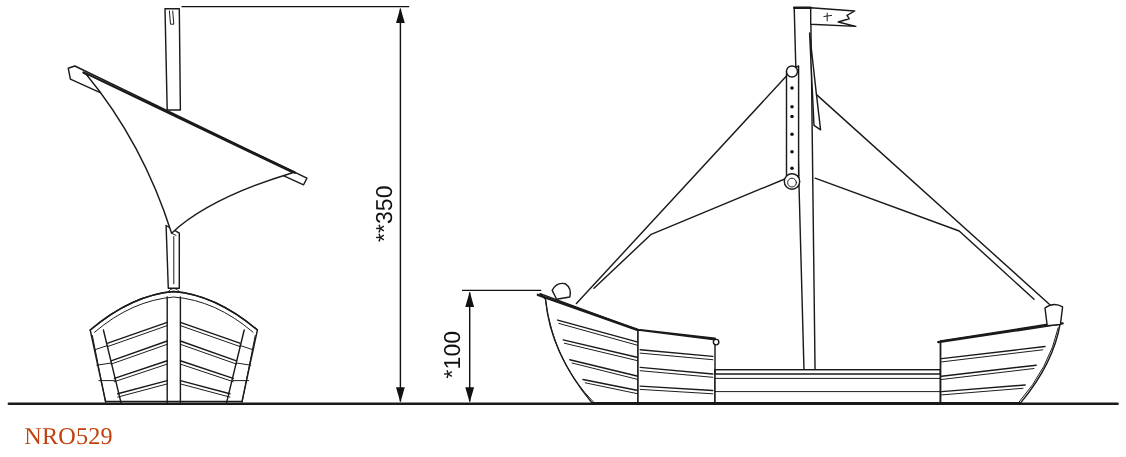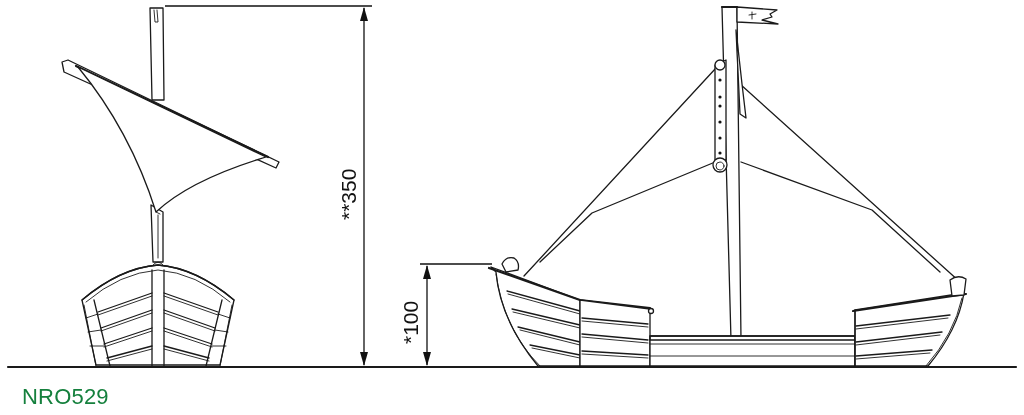--- a/index.html
+++ b/index.html
@@ -6,22 +6,22 @@
   body { width: 1024px; height: 415px; position: relative; overflow: hidden;
          font-family: "Liberation Sans", sans-serif; }
   svg { position: absolute; left: 0; top: 0; }
   .ln { stroke: #1a1a1a; fill: none; stroke-width: 1.3; stroke-linejoin: round; stroke-linecap: round; }
   .thin { stroke-width: 0.9; }
   .thick { stroke-width: 2.2; }
   .wf { fill: #ffffff; }
   .dim { stroke: #111; stroke-width: 1.3; fill: none; }
   .arrow { fill: #111; stroke: none; }
   .dimtxt { font-family: "Liberation Sans", sans-serif; font-size: 21px; fill: #111; }
-  #product-code { position: absolute; left: 22px; top: 384px; font-size: 22px; color: #15803d;
-                  font-family: Liberation Sans, sans-serif; letter-spacing: 0.2px; }
+  #product-code { position: absolute; left: 22px; top: 384px; font-size: 22px; color: #c2410c;
+                  font-family: Liberation Serif, serif; letter-spacing: 0.2px; }
 </style>
 </head>
 <body>
 
 <svg width="1024" height="415" viewBox="0 0 1024 415">
 
   <line x1="8" y1="367" x2="1016" y2="367" class="ln thick"></line>
 
   <g>
 

